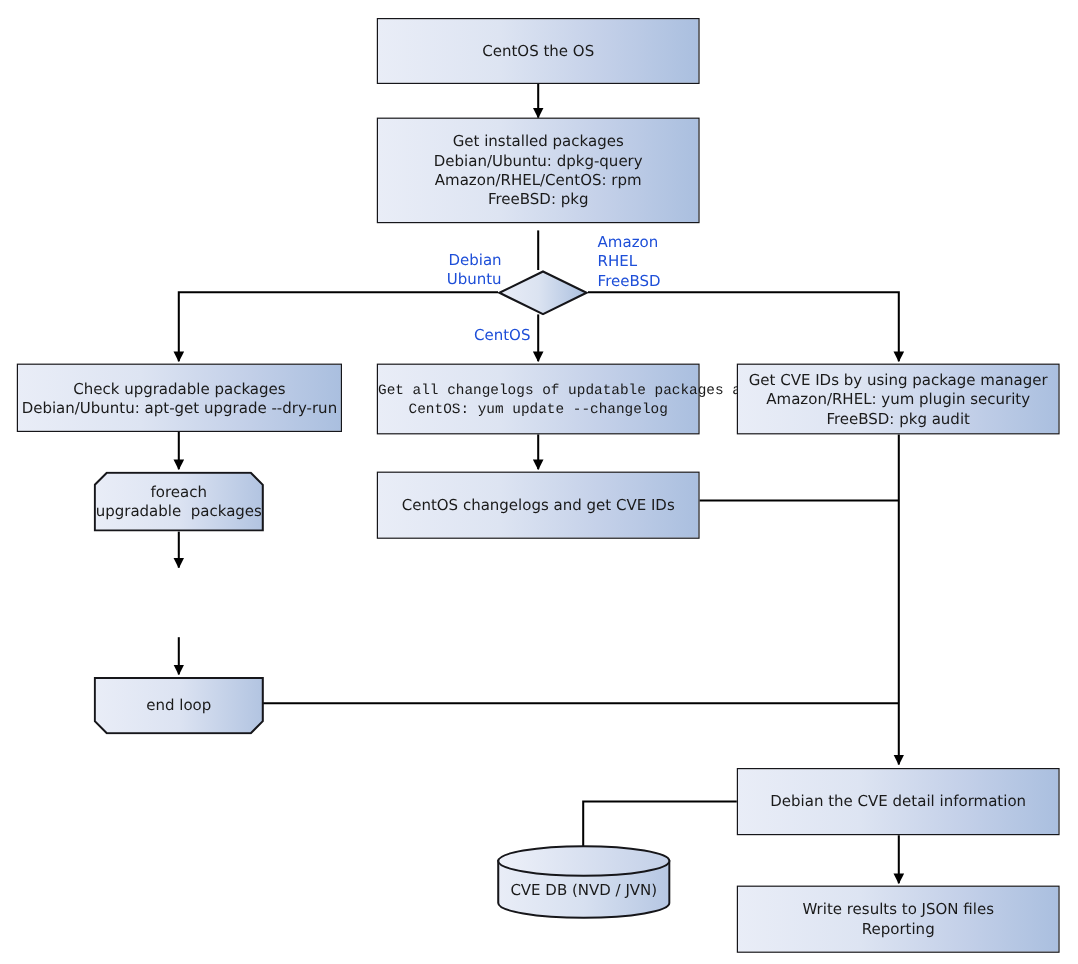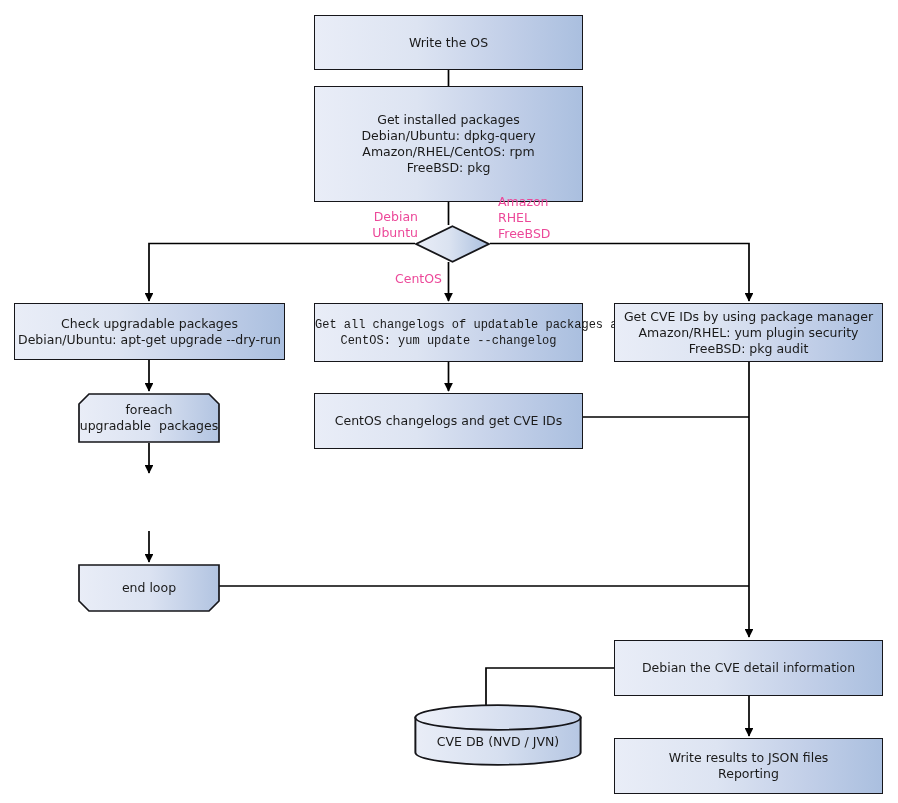--- a/index.html
+++ b/index.html
@@ -62,21 +62,21 @@
     position: relative;
     z-index: 1;
   }
   .diamond { border: none; background: transparent; }
   .cylinder { border: none; background: transparent; }
 
   .edge-label {
     position: absolute;
     font-size: 12.5px;
     line-height: 16px;
-    color: #ec4899;
+    color: #1d4ed8;
     white-space: pre;
     text-align: center;
   }
 </style>
 </head>
 <body>
 
 <div id="canvas">
 
   <svg id="edges" viewBox="0 0 898 803" width="898" height="803" xmlns="http://www.w3.org/2000/svg">
@@ -111,24 +111,24 @@
 
       <path d="M 218 586 L 749 586"></path>
 
       <path d="M 749 696 L 749 736" marker-end="url(#arrow)"></path>
 
       <path d="M 614 668 L 486 668 L 486 712"></path>
     </g>
   </svg>
 
   <div class="node box" style="left:314px; top:15px; width:269px; height:55px;">
-    <span class="lbl">Write the OS</span>
-  </div>
-
-  <div class="node box" style="left:314px; top:86px; width:269px; height:116px;justify-content:flex-end;">
+    <span class="lbl">CentOS the OS</span>
+  </div>
+
+  <div class="node box" style="left:314px; top:98px; width:269px; height:88px;justify-content:flex-end;">
     <span class="lbl">Get installed packages
 Debian/Ubuntu: dpkg-query
 Amazon/RHEL/CentOS: rpm
 FreeBSD: pkg</span>
   </div>
 
   <div class="node diamond" style="left:415px; top:225px; width:75px; height:38px;">
     <svg class="shape" viewBox="0 0 75 38" preserveAspectRatio="none" xmlns="http://www.w3.org/2000/svg">
       <defs>
         <linearGradient id="gdiamond" x1="0" y1="0" x2="1" y2="0">
@@ -203,21 +203,21 @@
 
   <div class="node box" style="left:614px; top:640px; width:269px; height:56px;">
     <span class="lbl">Debian the CVE detail information</span>
   </div>
 
   <div class="node box" style="left:614px; top:738px; width:269px; height:56px;">
     <span class="lbl">Write results to JSON files
 Reporting</span>
   </div>
 
-  <div class="node cylinder" style="left:414px; top:704px; width:168px; height:62px; justify-content:center;">
+  <div class="node cylinder" style="left:414px; top:704px; width:145px; height:62px; justify-content:center;">
     <svg class="shape" viewBox="0 0 145 62" preserveAspectRatio="none" xmlns="http://www.w3.org/2000/svg">
       <defs>
         <linearGradient id="gdb" x1="0" y1="0" x2="1" y2="0">
           <stop offset="0" stop-color="#e9edf7"></stop>
           <stop offset="0.5" stop-color="#d7e0f0"></stop>
           <stop offset="1" stop-color="#b6c7e3"></stop>
         </linearGradient>
         <linearGradient id="gdbtop" x1="0" y1="0" x2="1" y2="0">
           <stop offset="0" stop-color="#eef1f9"></stop>
           <stop offset="1" stop-color="#c3d0e8"></stop>

